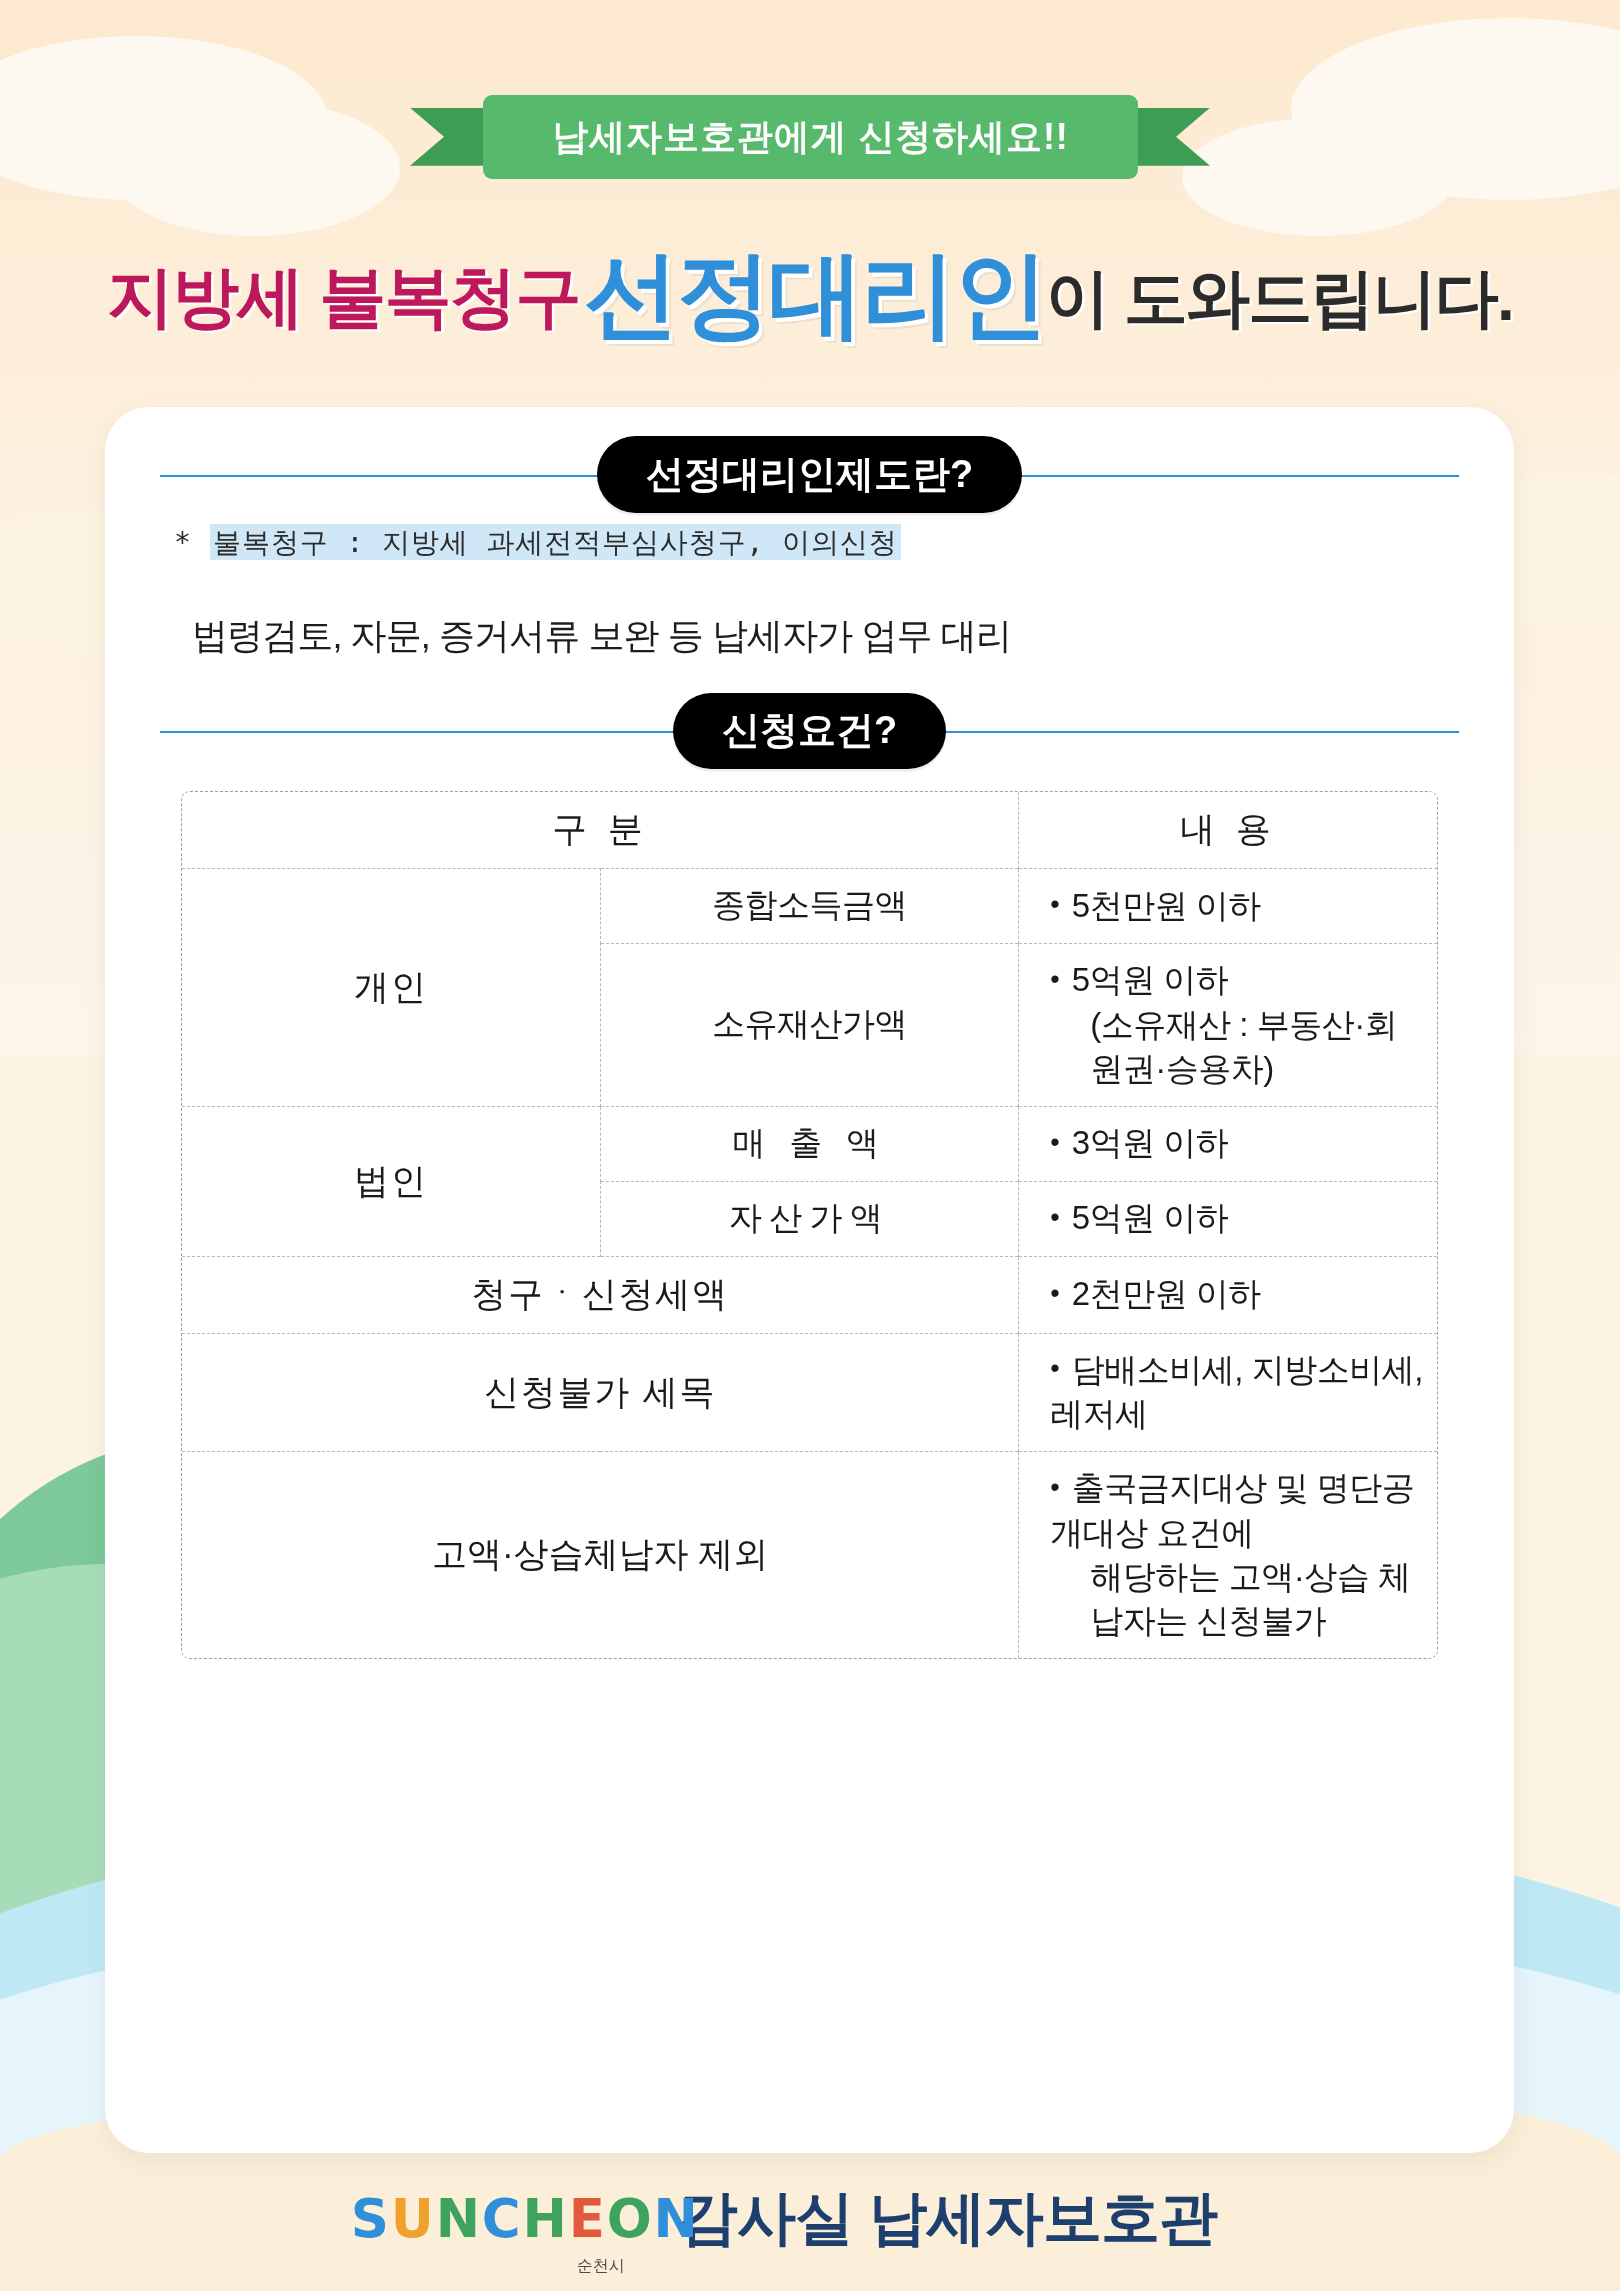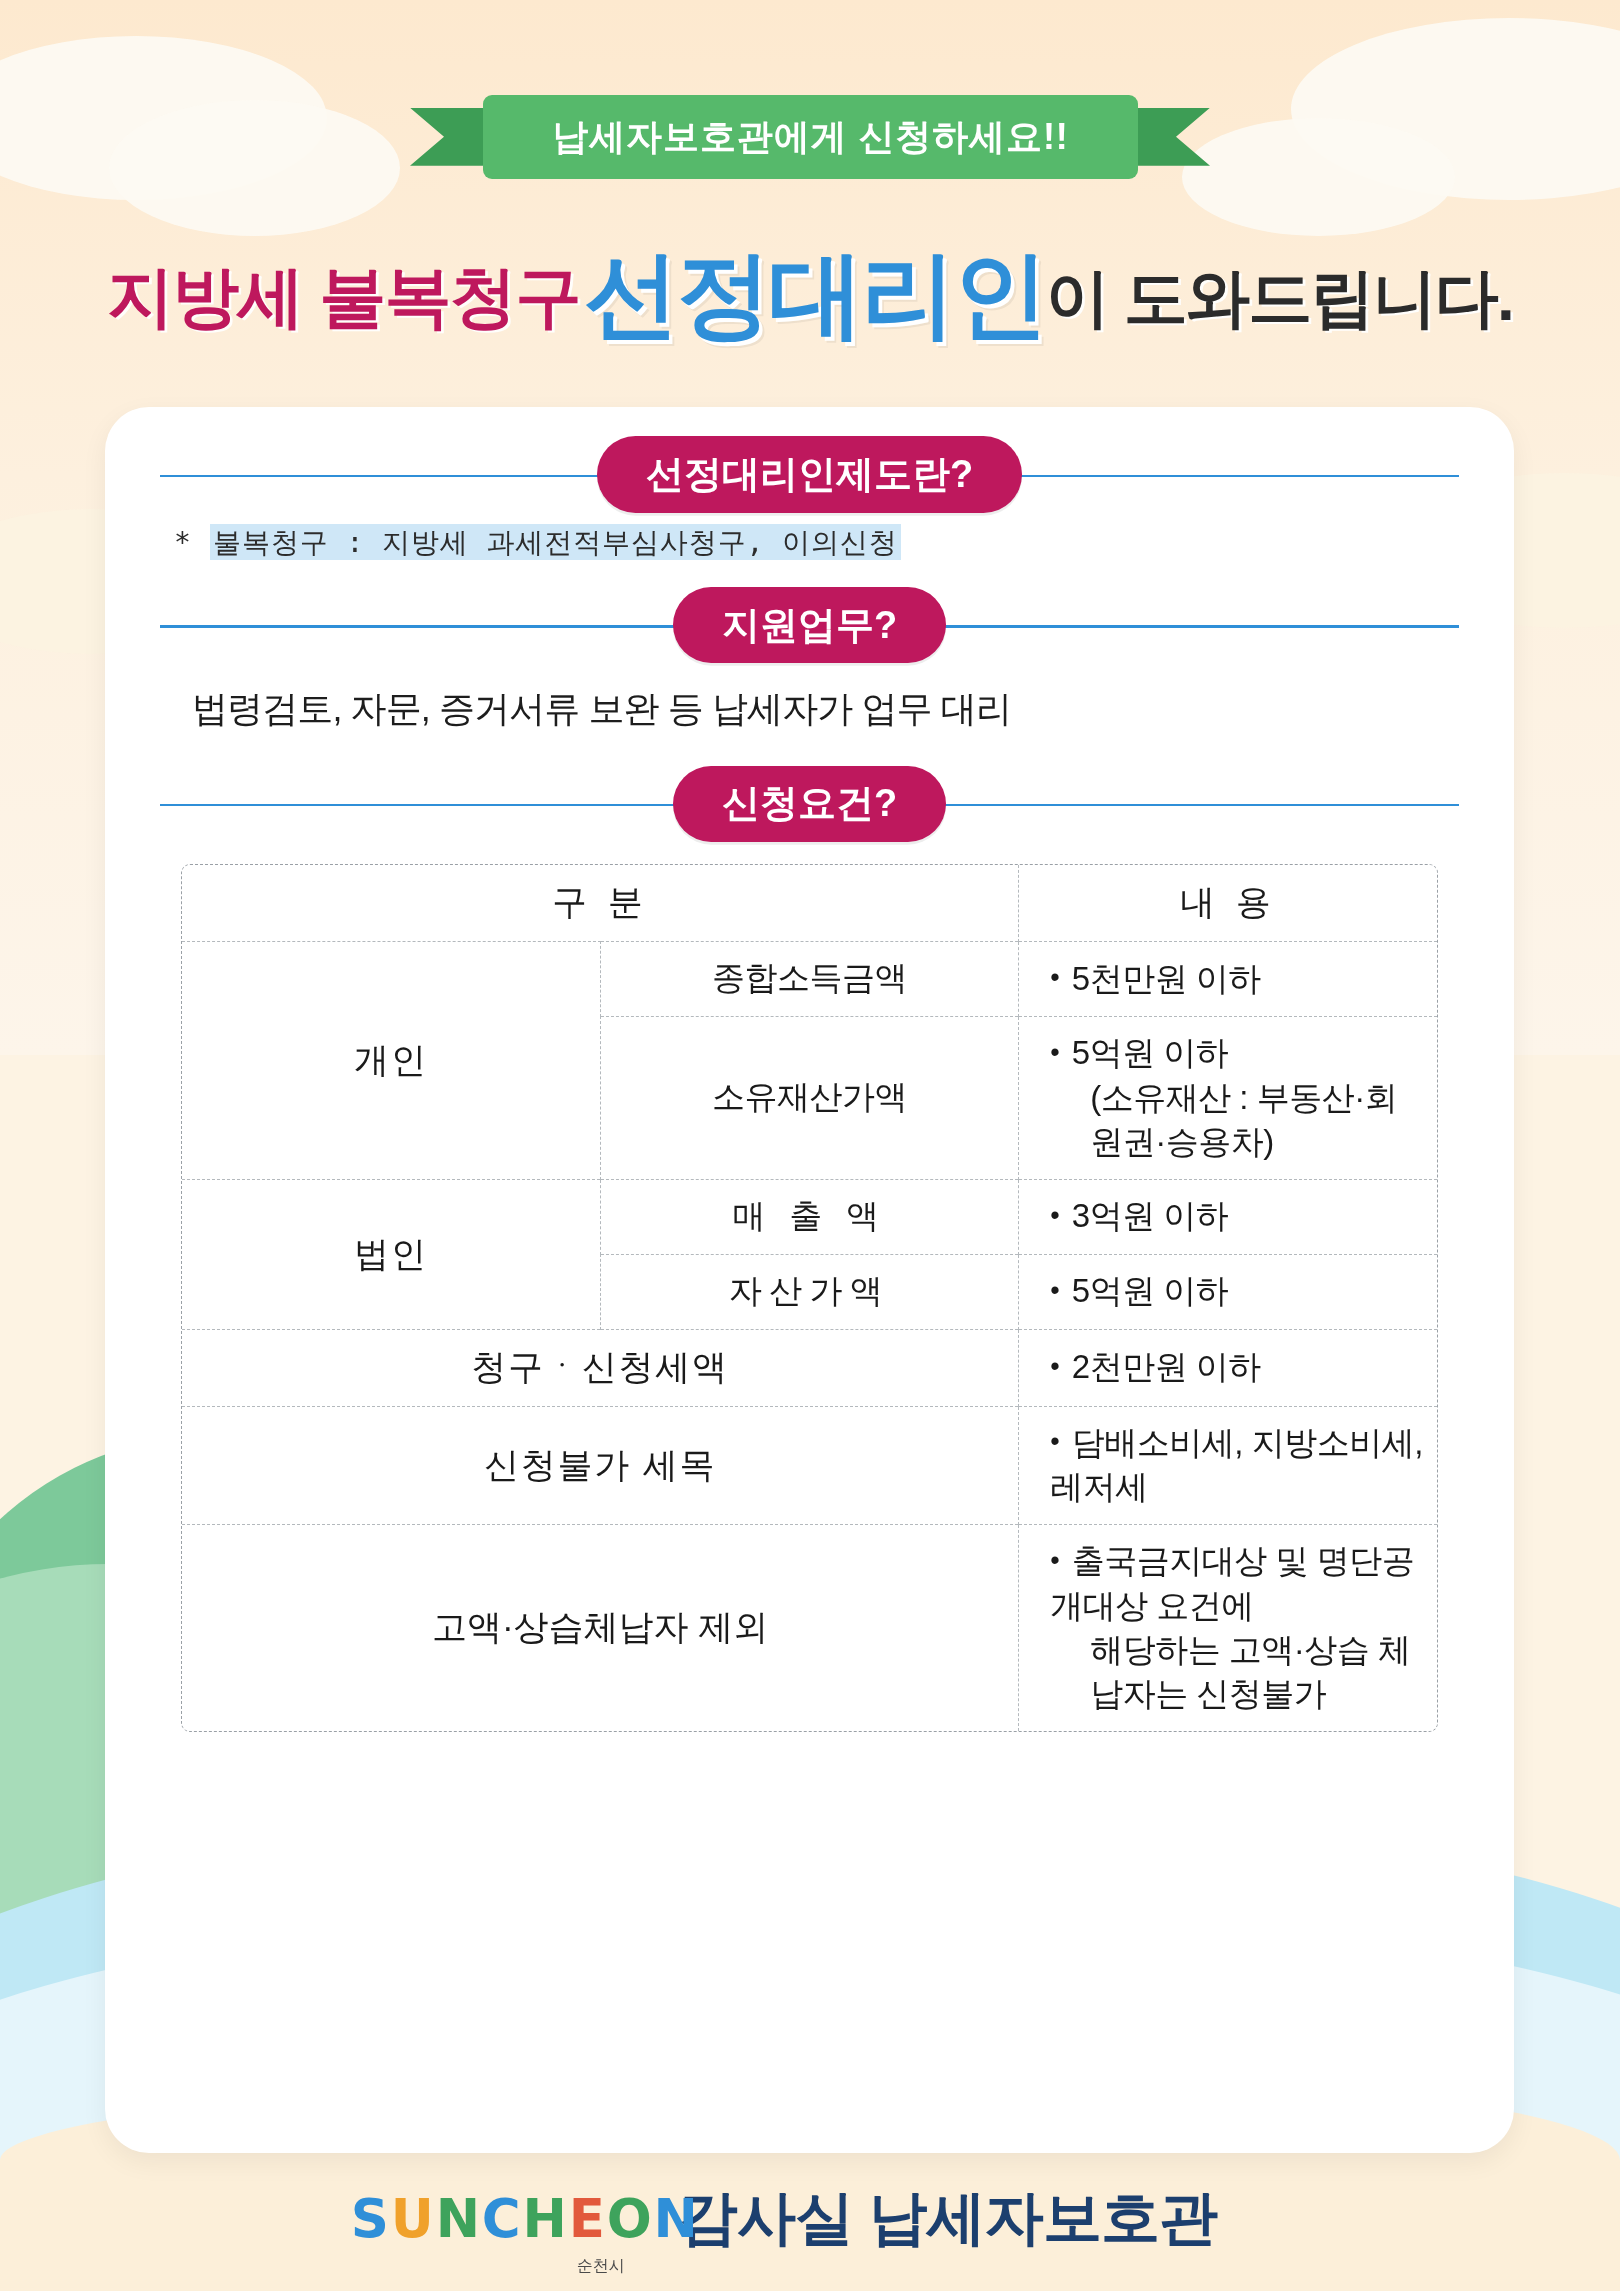--- a/index.html
+++ b/index.html
@@ -155,21 +155,21 @@
     justify-content: center;
   }
   .section-head .line {
     position: absolute;
     left: 0; right: 0; top: 50%;
     height: 2.7px;
     background: #2f8fd8;
   }
   .pill {
     position: relative;
-    background: #be185d;
+    background: #000000;
     color: #fff;
     font-size: 38px;
     font-weight: bold;
     padding: 12.7px 49px;
     border-radius: 40px;
     white-space: nowrap;
     box-shadow: 0 2.7px 0 rgba(0,0,0,0.07);
   }
 
   .para {
@@ -336,24 +336,20 @@
   <div style="height:31px"></div>
   <div class="section-head">
     <div class="line"></div>
     <span class="pill">선정대리인제도란?</span>
   </div>
   <div class="note">
     <span>* </span><span class="hl">불복청구 : 지방세 과세전적부심사청구, 이의신청</span>
   </div>
 
   <div style="height:27px"></div>
-  <div class="section-head">
-    <div class="line"></div>
-    <span class="pill">지원업무?</span>
-  </div>
   <div class="support-text">법령검토, 자문, 증거서류 보완 등 납세자가 업무 대리</div>
 
   <div style="height:33px"></div>
   <div class="section-head">
     <div class="line"></div>
     <span class="pill">신청요건?</span>
   </div>
 
   <div class="table-wrap">
     <table>

